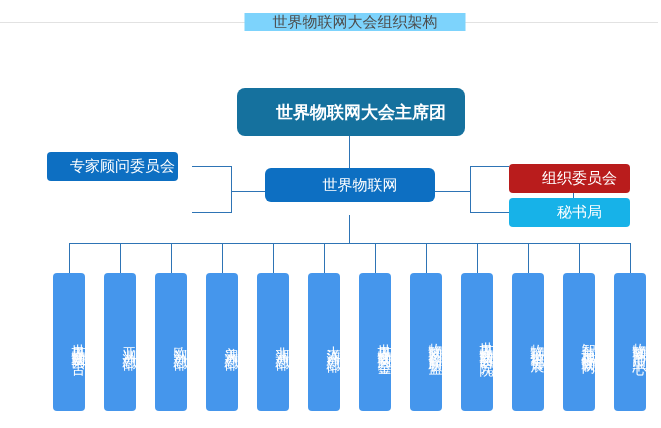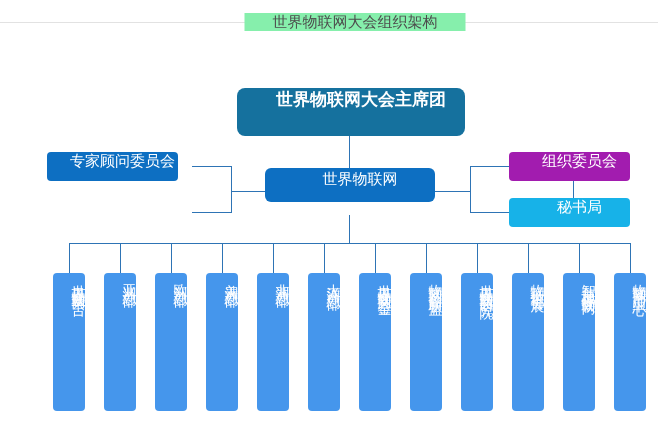--- a/index.html
+++ b/index.html
@@ -9,47 +9,47 @@
     position:relative; width:661px; height:428px;
     background:#ffffff; overflow:hidden;
   }
   
   .title-rule {
     position:absolute; left:0; top:22px; width:658px; height:1px;
     background:#e2e2e2;
   }
   .page-title {
     position:absolute; top:13px; left:355px; transform:translateX(-50%);
-    background:#86efac; padding:0 28px;
+    background:#7dd3fc; padding:0 28px;
     font-size:15px; line-height:18px; color:#4d4d4d; white-space:nowrap;
   }
   
   .box {
     position:absolute; color:#ffffff;
-    display:flex; flex-direction:column; align-items:center; 
+    display:flex; flex-direction:column; align-items:center; justify-content:center;
     text-align:center;
     padding-left:20px;
   }
   .root-box {
     left:237px; top:88px; width:228px; height:48px;
     background:#15719e; border-radius:8px;
     font-size:17px; font-weight:bold; line-height:1.35;
   }
   .hq-box {
     left:265px; top:168px; width:170px; height:34px;
     background:#0d6fc2; border-radius:6px;
     font-size:15px; line-height:1.5;
   }
   .cmt-box {
     width:131px; height:29px; background:#0d6fc2; border-radius:4px;
     font-size:15px;
   }
   .cmt-left { left:47px; }
   .cmt-right { left:509px; width:121px; }
-  .cmt-org { background:#a21caf; }
+  .cmt-org { background:#b91c1c;margin-top:12px; }
   .cmt-sec { background:#17b2e8; }
   .top-row-1 { top:152px; }
   .top-row-2 { top:198px; }
   
   .branch-box {
     top:273px; width:32px; height:138px;
     background:#4596ec; border-radius:4px;
   }
   .branch-box span {
     writing-mode:vertical-rl; text-orientation:upright;

